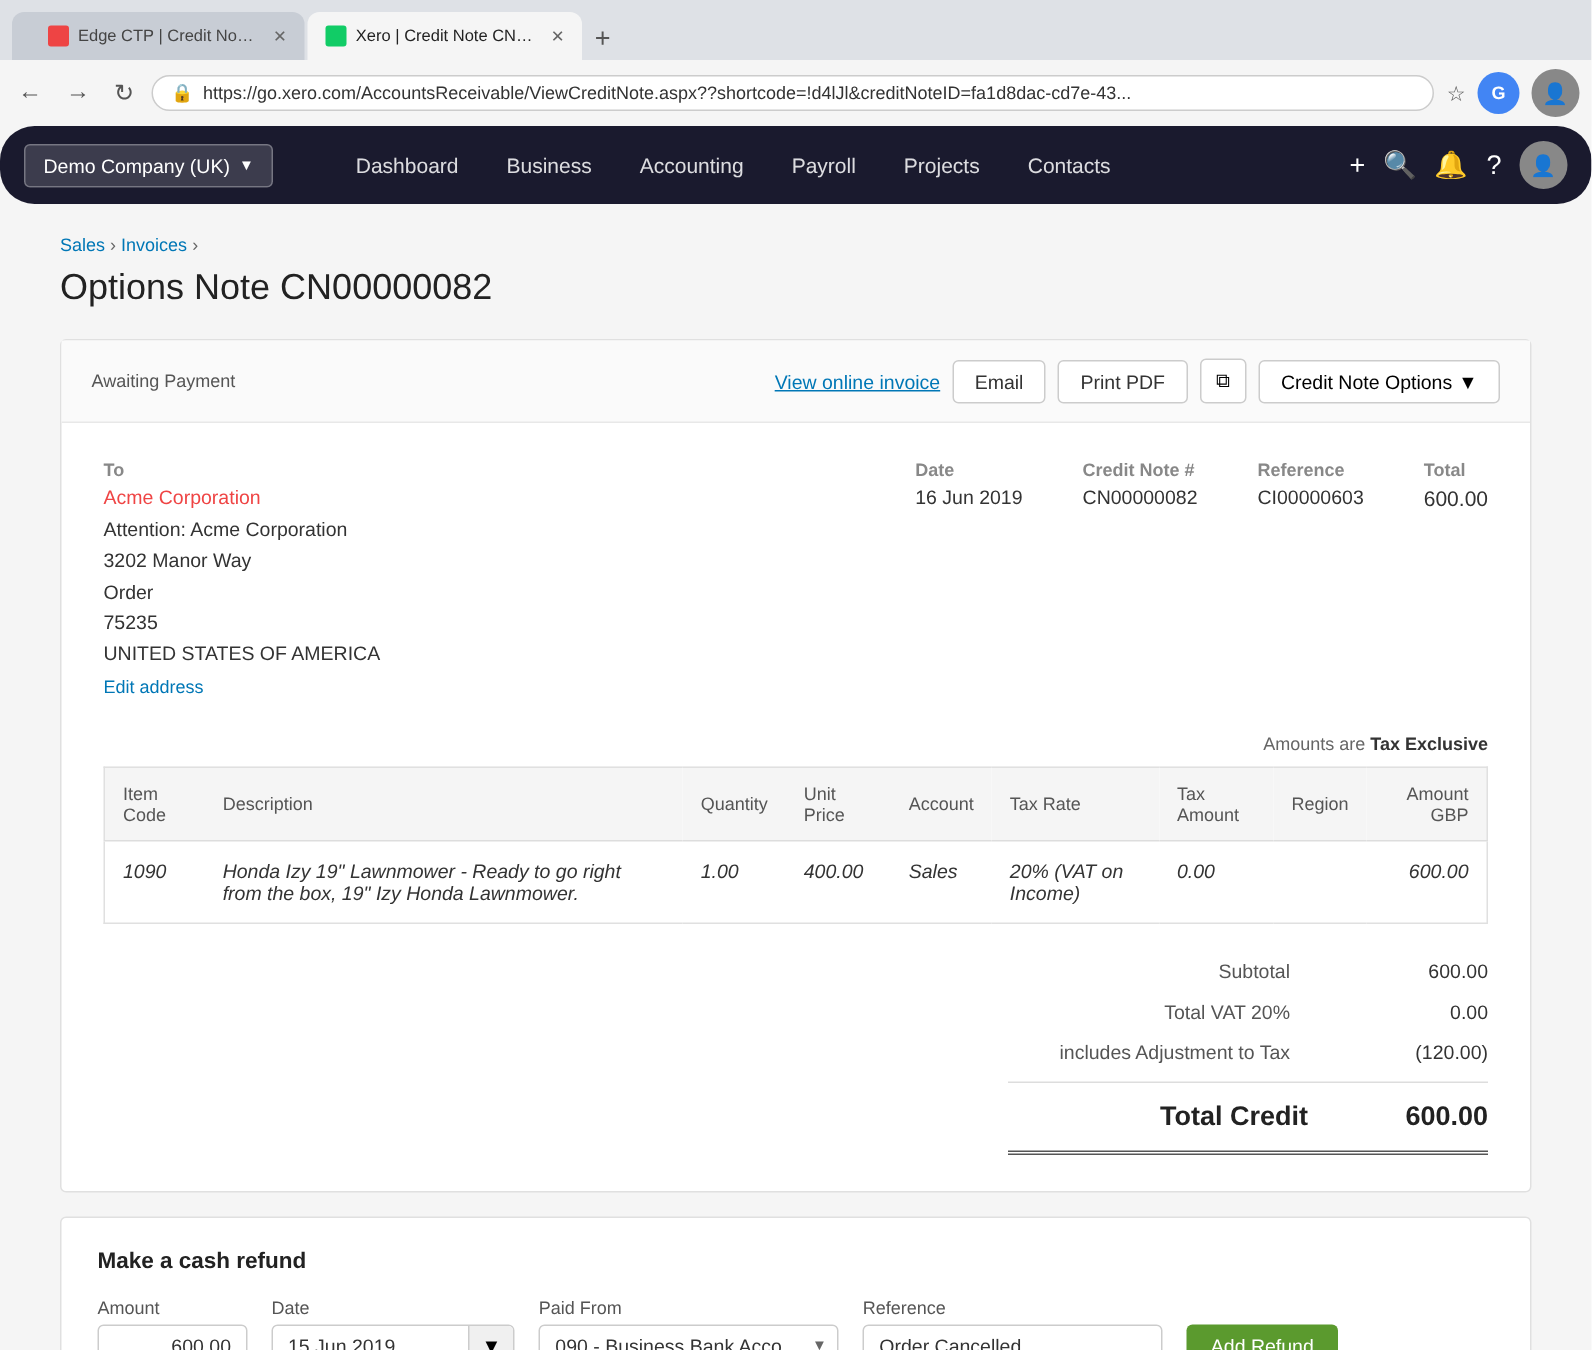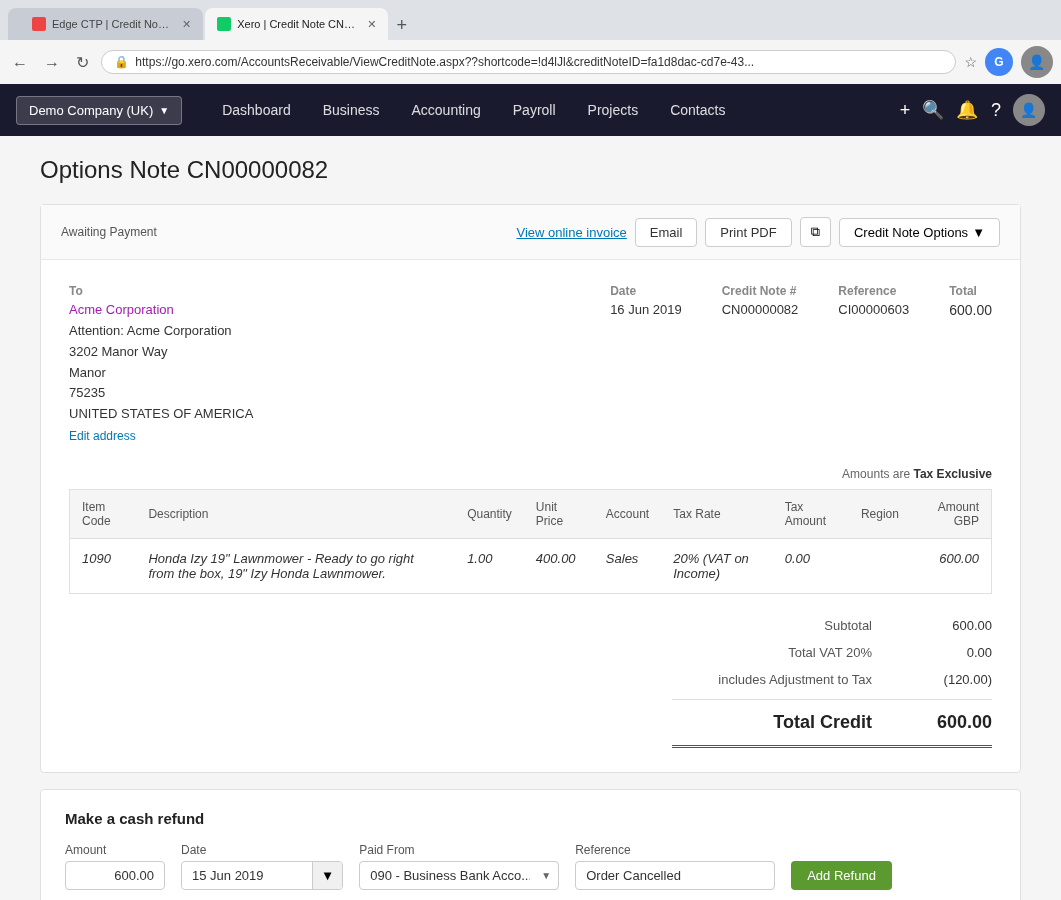--- a/index.html
+++ b/index.html
@@ -18,21 +18,21 @@
 
     .address-bar-row { background: #f5f5f5; display: flex; align-items: center; padding: 6px 8px; gap: 8px; }
     .nav-btn { background: none; border: none; font-size: 16px; color: #555; cursor: pointer; padding: 2px 4px; }
     .nav-btn:disabled { color: #bbb; }
     .address-bar { flex: 1; display: flex; align-items: center; background: white; border: 1px solid #ccc; border-radius: 20px; padding: 4px 12px; gap: 6px; font-size: 12px; color: #333; }
     .lock-icon { color: #555; font-size: 12px; }
     .address-text { flex: 1; font-size: 12px; color: #333; }
     .star-btn, .g-btn, .profile-btn { background: none; border: none; cursor: pointer; font-size: 14px; color: #555; }
 
     
-    .app-nav { background: #1a1a2e; display: flex; align-items: center; padding: 0 16px; height: 52px; gap: 0; }
+    .app-nav { background: #1a1a2e; display: flex; align-items: center; padding: 0 16px; height: 52px; gap: 15px; border-radius: 23px; }
     .company-selector { color: white; background: rgba(255,255,255,0.15); border: 1px solid rgba(255,255,255,0.3); border-radius: 4px; padding: 6px 12px; font-size: 13px; cursor: pointer; margin-right: 24px; display: flex; align-items: center; gap: 6px; }
     .company-selector .chevron { font-size: 10px; }
     .nav-links { display: flex; gap: 0; flex: 1; }
     .nav-link { color: rgba(255,255,255,0.85); padding: 0 16px; height: 67px; display: flex; align-items: center; font-size: 14px; cursor: pointer; text-decoration: none; }
     .nav-icons { display: flex; align-items: center; gap: 12px; }
     .nav-icon-btn { background: none; border: none; color: white; font-size: 18px; cursor: pointer; }
 
     
     .page { padding: 20px 40px; }
     .breadcrumb { font-size: 12px; color: #666; margin-bottom: 8px; }
@@ -49,40 +49,40 @@
     .status-actions { display: flex; align-items: center; gap: 8px; }
     .link-btn { background: none; border: none; color: #0077b6; font-size: 13px; cursor: pointer; text-decoration: underline; }
     .btn-outline { background: white; border: 1px solid #ccc; border-radius: 4px; padding: 6px 14px; font-size: 13px; cursor: pointer; color: #333; }
     .btn-copy { background: white; border: 1px solid #ccc; border-radius: 4px; padding: 6px 10px; font-size: 13px; cursor: pointer; }
     .btn-dropdown { background: white; border: 1px solid #ccc; border-radius: 4px; padding: 6px 14px; font-size: 13px; cursor: pointer; display: flex; align-items: center; gap: 4px; }
 
     
     .invoice-content { padding: 24px 28px; }
     .meta-label { font-size: 12px; color: #888; margin-bottom: 4px; font-weight: 600; }
     .meta-value { font-size: 13px; color: #333; }
-    .meta-link { color: #a21caf; text-decoration: none; font-size: 13px; }
+    .meta-link { color: #ef4444; text-decoration: none; font-size: 13px; }
     .address-block { font-size: 13px; color: #333; line-height: 1.6; margin-top: 4px; }
     .edit-link { color: #0077b6; font-size: 12px; text-decoration: none; display: block; margin-top: 4px; }
     .total-col { text-align: left; }
     .total-amount { font-size: 14px; color: #333; }
 
     .tax-exclusive-note { text-align: right; font-size: 12px; color: #666; margin-bottom: 8px; }
     .tax-exclusive-note strong { color: #333; }
 
     
     .line-items-table { width: 100%; border-collapse: collapse; border: 1px solid #e0e0e0; }
     .line-items-table th { background: #f5f5f5; padding: 10px 12px; text-align: left; font-size: 12px; font-weight: 400; color: #555; border-bottom: 1px solid #ddd; }
     .line-items-table th.right { text-align: right; }
     .line-items-table td { padding: 12px 12px; font-size: 13px; color: #333; border-bottom: 1px solid #eee; vertical-align: top; }
     .line-items-table td.right { text-align: right; }
     .line-items-table tr:last-child td { border-bottom: none; font-style: italic; }
 
     
     .totals-section { margin-top: 20px; }
-    .totals-row { display: flex; justify-content: flex-end; gap: 0; margin-bottom: 4px; }
+    .totals-row { display: flex; justify-content: flex-end; gap: 12px; margin-bottom: 4px; }
     .totals-label { width: 200px; text-align: right; font-size: 13px; color: #555; padding: 4px 0; }
     .totals-value { width: 120px; text-align: right; font-size: 13px; color: #333; padding: 4px 0; }
     .totals-divider { border: none; border-top: 1px solid #ddd; margin: 8px 0 8px auto; width: 320px; }
     .total-credit-row { display: flex; justify-content: flex-end; gap: 0; margin-top: 8px; }
     .total-credit-label { width: 200px; text-align: right; font-size: 18px; font-weight: 700; color: #222; padding: 4px 0; }
     .total-credit-value { width: 120px; text-align: right; font-size: 18px; font-weight: 700; color: #222; padding: 4px 0; }
     .total-double-line { border: none; border-top: 3px double #555; margin: 8px 0 0 auto; width: 320px; }
 
     
     .cash-refund-card { background: white; border: 1px solid #e0e0e0; border-radius: 4px; padding: 20px 24px; }
@@ -149,20 +149,26 @@
   <div class="nav-icons">
     <button class="nav-icon-btn">+</button>
     <button class="nav-icon-btn">🔍</button>
     <button class="nav-icon-btn">🔔</button>
     <button class="nav-icon-btn">?</button>
     <div class="profile-circle">👤</div>
   </div>
 </nav>
 
 <div class="page">
+  <div class="breadcrumb">
+    <a href="#">Sales</a>
+    <span> › </span>
+    <a href="#">Invoices</a>
+    <span> › </span>
+  </div>
   <h1 class="page-title">Options Note CN00000082</h1>
 
   <div class="card">
 
     <div class="status-bar">
       <span class="status-badge">Awaiting Payment</span>
       <div class="status-actions">
         <button class="link-btn">View online invoice</button>
         <button class="btn-outline">Email</button>
         <button class="btn-outline">Print PDF</button>
@@ -176,21 +182,21 @@
 
     <div class="invoice-content">
 
       <div style="display:flex; justify-content:space-between; margin-bottom:24px;">
         <div>
           <div class="meta-label">To</div>
           <a href="#" class="meta-link">Acme Corporation</a>
           <div class="address-block">
             <div>Attention: Acme Corporation</div>
             <div>3202 Manor Way</div>
-            <div>Manor</div>
+            <div>Order</div>
             <div>75235</div>
             <div>UNITED STATES OF AMERICA</div>
           </div>
           <a href="#" class="edit-link">Edit address</a>
         </div>
         <div style="display:flex; gap:40px; align-items:flex-start;">
           <div>
             <div class="meta-label">Date</div>
             <div class="meta-value">16 Jun 2019</div>
           </div>

